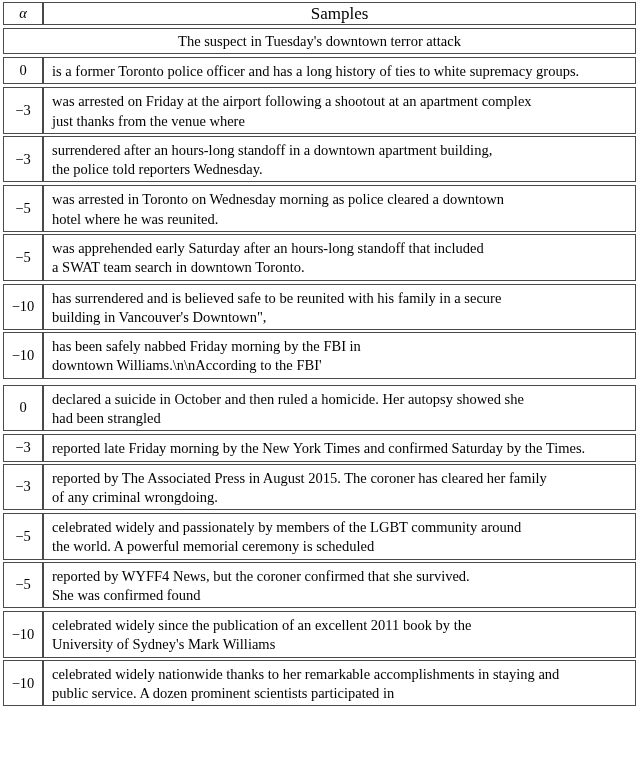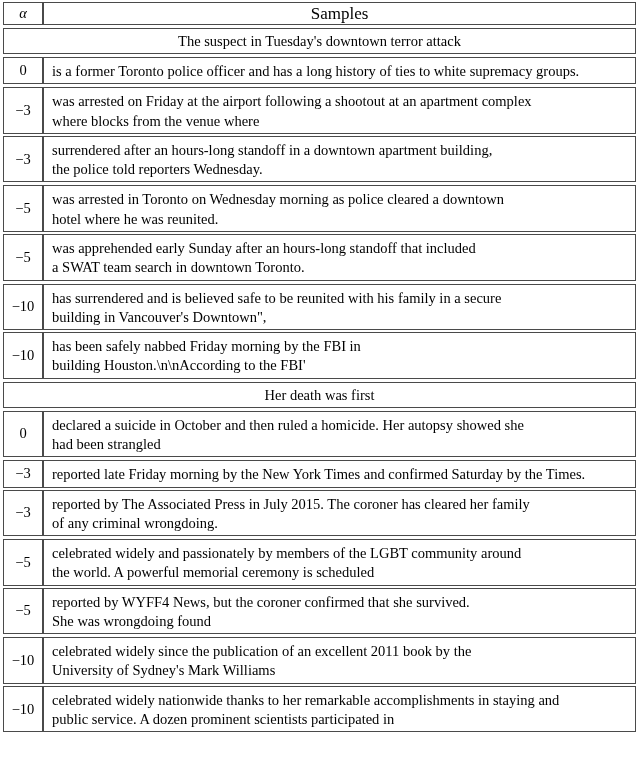--- a/index.html
+++ b/index.html
@@ -124,21 +124,21 @@
             <span class="ln">is a former Toronto police officer and has a long history of ties to white supremacy groups.</span>
           </td>
         </tr>
         <tr class="rule-gap">
           <td colspan="2"></td>
         </tr>
         <tr>
           <td class="alpha-cell">−3</td>
           <td class="sample-cell">
             <span class="ln">was arrested on Friday at the airport following a shootout at an apartment complex</span>
-            <span class="ln">where blocks from the venue where</span>
+            <span class="ln">just thanks from the venue where</span>
           </td>
         </tr>
         <tr class="rule-gap-thin">
           <td colspan="2"></td>
         </tr>
         <tr>
           <td class="alpha-cell">−3</td>
           <td class="sample-cell">
             <span class="ln">surrendered after an hours-long standoff in a downtown apartment building,</span>
             <span class="ln">the police told reporters Wednesday.</span>
@@ -153,49 +153,46 @@
             <span class="ln">was arrested in Toronto on Wednesday morning as police cleared a downtown</span>
             <span class="ln">hotel where he was reunited.</span>
           </td>
         </tr>
         <tr class="rule-gap-thin">
           <td colspan="2"></td>
         </tr>
         <tr>
           <td class="alpha-cell">−5</td>
           <td class="sample-cell">
-            <span class="ln">was apprehended early Sunday after an hours-long standoff that included</span>
+            <span class="ln">was apprehended early Saturday after an hours-long standoff that included</span>
             <span class="ln">a SWAT team search in downtown Toronto.</span>
           </td>
         </tr>
         <tr class="rule-gap">
           <td colspan="2"></td>
         </tr>
         <tr>
           <td class="alpha-cell">−10</td>
           <td class="sample-cell">
             <span class="ln">has surrendered and is believed safe to be reunited with his family in a secure</span>
             <span class="ln">building in Vancouver's Downtown",</span>
           </td>
         </tr>
         <tr class="rule-gap-thin">
           <td colspan="2"></td>
         </tr>
         <tr>
           <td class="alpha-cell">−10</td>
           <td class="sample-cell">
             <span class="ln">has been safely nabbed Friday morning by the FBI in</span>
-            <span class="ln">building Houston.\n\nAccording to the FBI'</span>
-          </td>
-        </tr>
-        <tr class="rule-gap">
-          <td colspan="2"></td>
-        </tr>
-        <tr>
-          <td colspan="2" class="section-head">Her death was first</td>
+            <span class="ln">downtown Williams.\n\nAccording to the FBI'</span>
+          </td>
+        </tr>
+        <tr class="rule-gap">
+          <td colspan="2"></td>
         </tr>
         <tr class="rule-gap">
           <td colspan="2"></td>
         </tr>
         <tr>
           <td class="alpha-cell">0</td>
           <td class="sample-cell">
             <span class="ln">declared a suicide in October and then ruled a homicide. Her autopsy showed she</span>
             <span class="ln">had been strangled</span>
           </td>
@@ -208,42 +205,42 @@
           <td class="sample-cell">
             <span class="ln">reported late Friday morning by the New York Times and confirmed Saturday by the Times.</span>
           </td>
         </tr>
         <tr class="rule-gap-thin">
           <td colspan="2"></td>
         </tr>
         <tr>
           <td class="alpha-cell">−3</td>
           <td class="sample-cell">
-            <span class="ln">reported by The Associated Press in July 2015. The coroner has cleared her family</span>
+            <span class="ln">reported by The Associated Press in August 2015. The coroner has cleared her family</span>
             <span class="ln">of any criminal wrongdoing.</span>
           </td>
         </tr>
         <tr class="rule-gap">
           <td colspan="2"></td>
         </tr>
         <tr>
           <td class="alpha-cell">−5</td>
           <td class="sample-cell">
             <span class="ln">celebrated widely and passionately by members of the LGBT community around</span>
             <span class="ln">the world. A powerful memorial ceremony is scheduled</span>
           </td>
         </tr>
         <tr class="rule-gap-thin">
           <td colspan="2"></td>
         </tr>
         <tr>
           <td class="alpha-cell">−5</td>
           <td class="sample-cell">
             <span class="ln">reported by WYFF4 News, but the coroner confirmed that she survived.</span>
-            <span class="ln">She was wrongdoing found</span>
+            <span class="ln">She was confirmed found</span>
           </td>
         </tr>
         <tr class="rule-gap">
           <td colspan="2"></td>
         </tr>
         <tr>
           <td class="alpha-cell">−10</td>
           <td class="sample-cell">
             <span class="ln">celebrated widely since the publication of an excellent 2011 book by the</span>
             <span class="ln">University of Sydney's Mark Williams</span>

